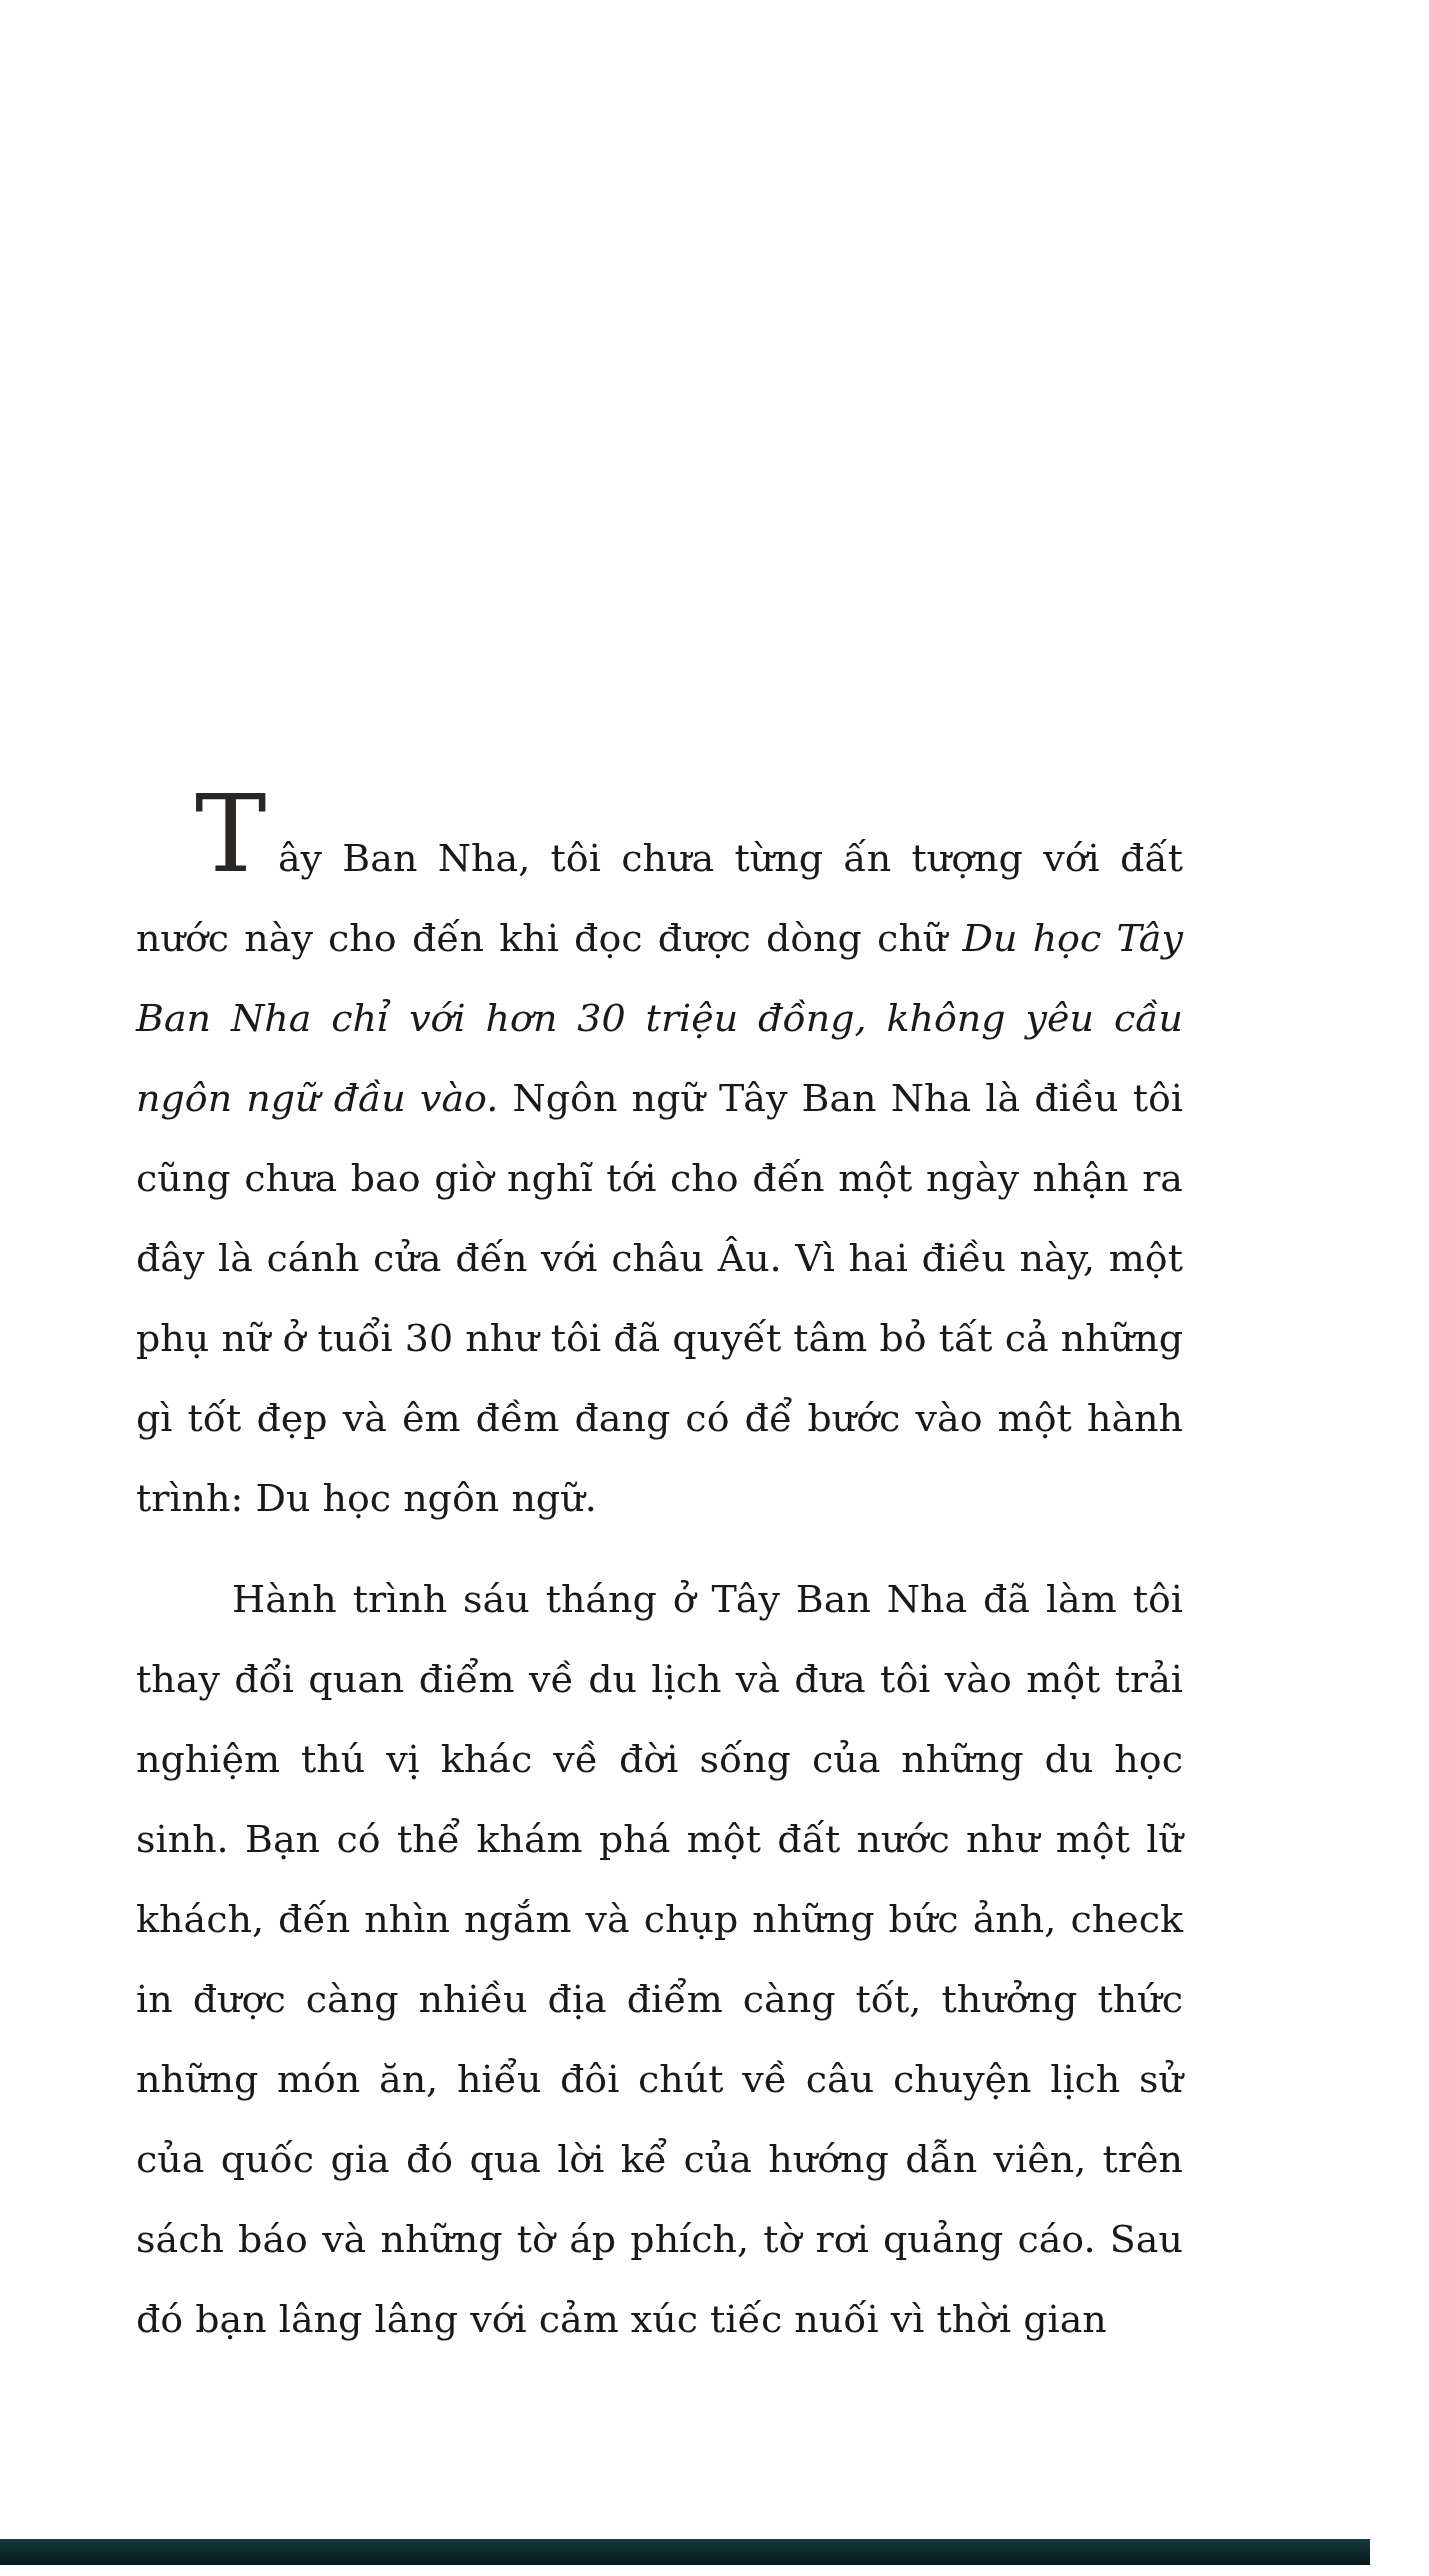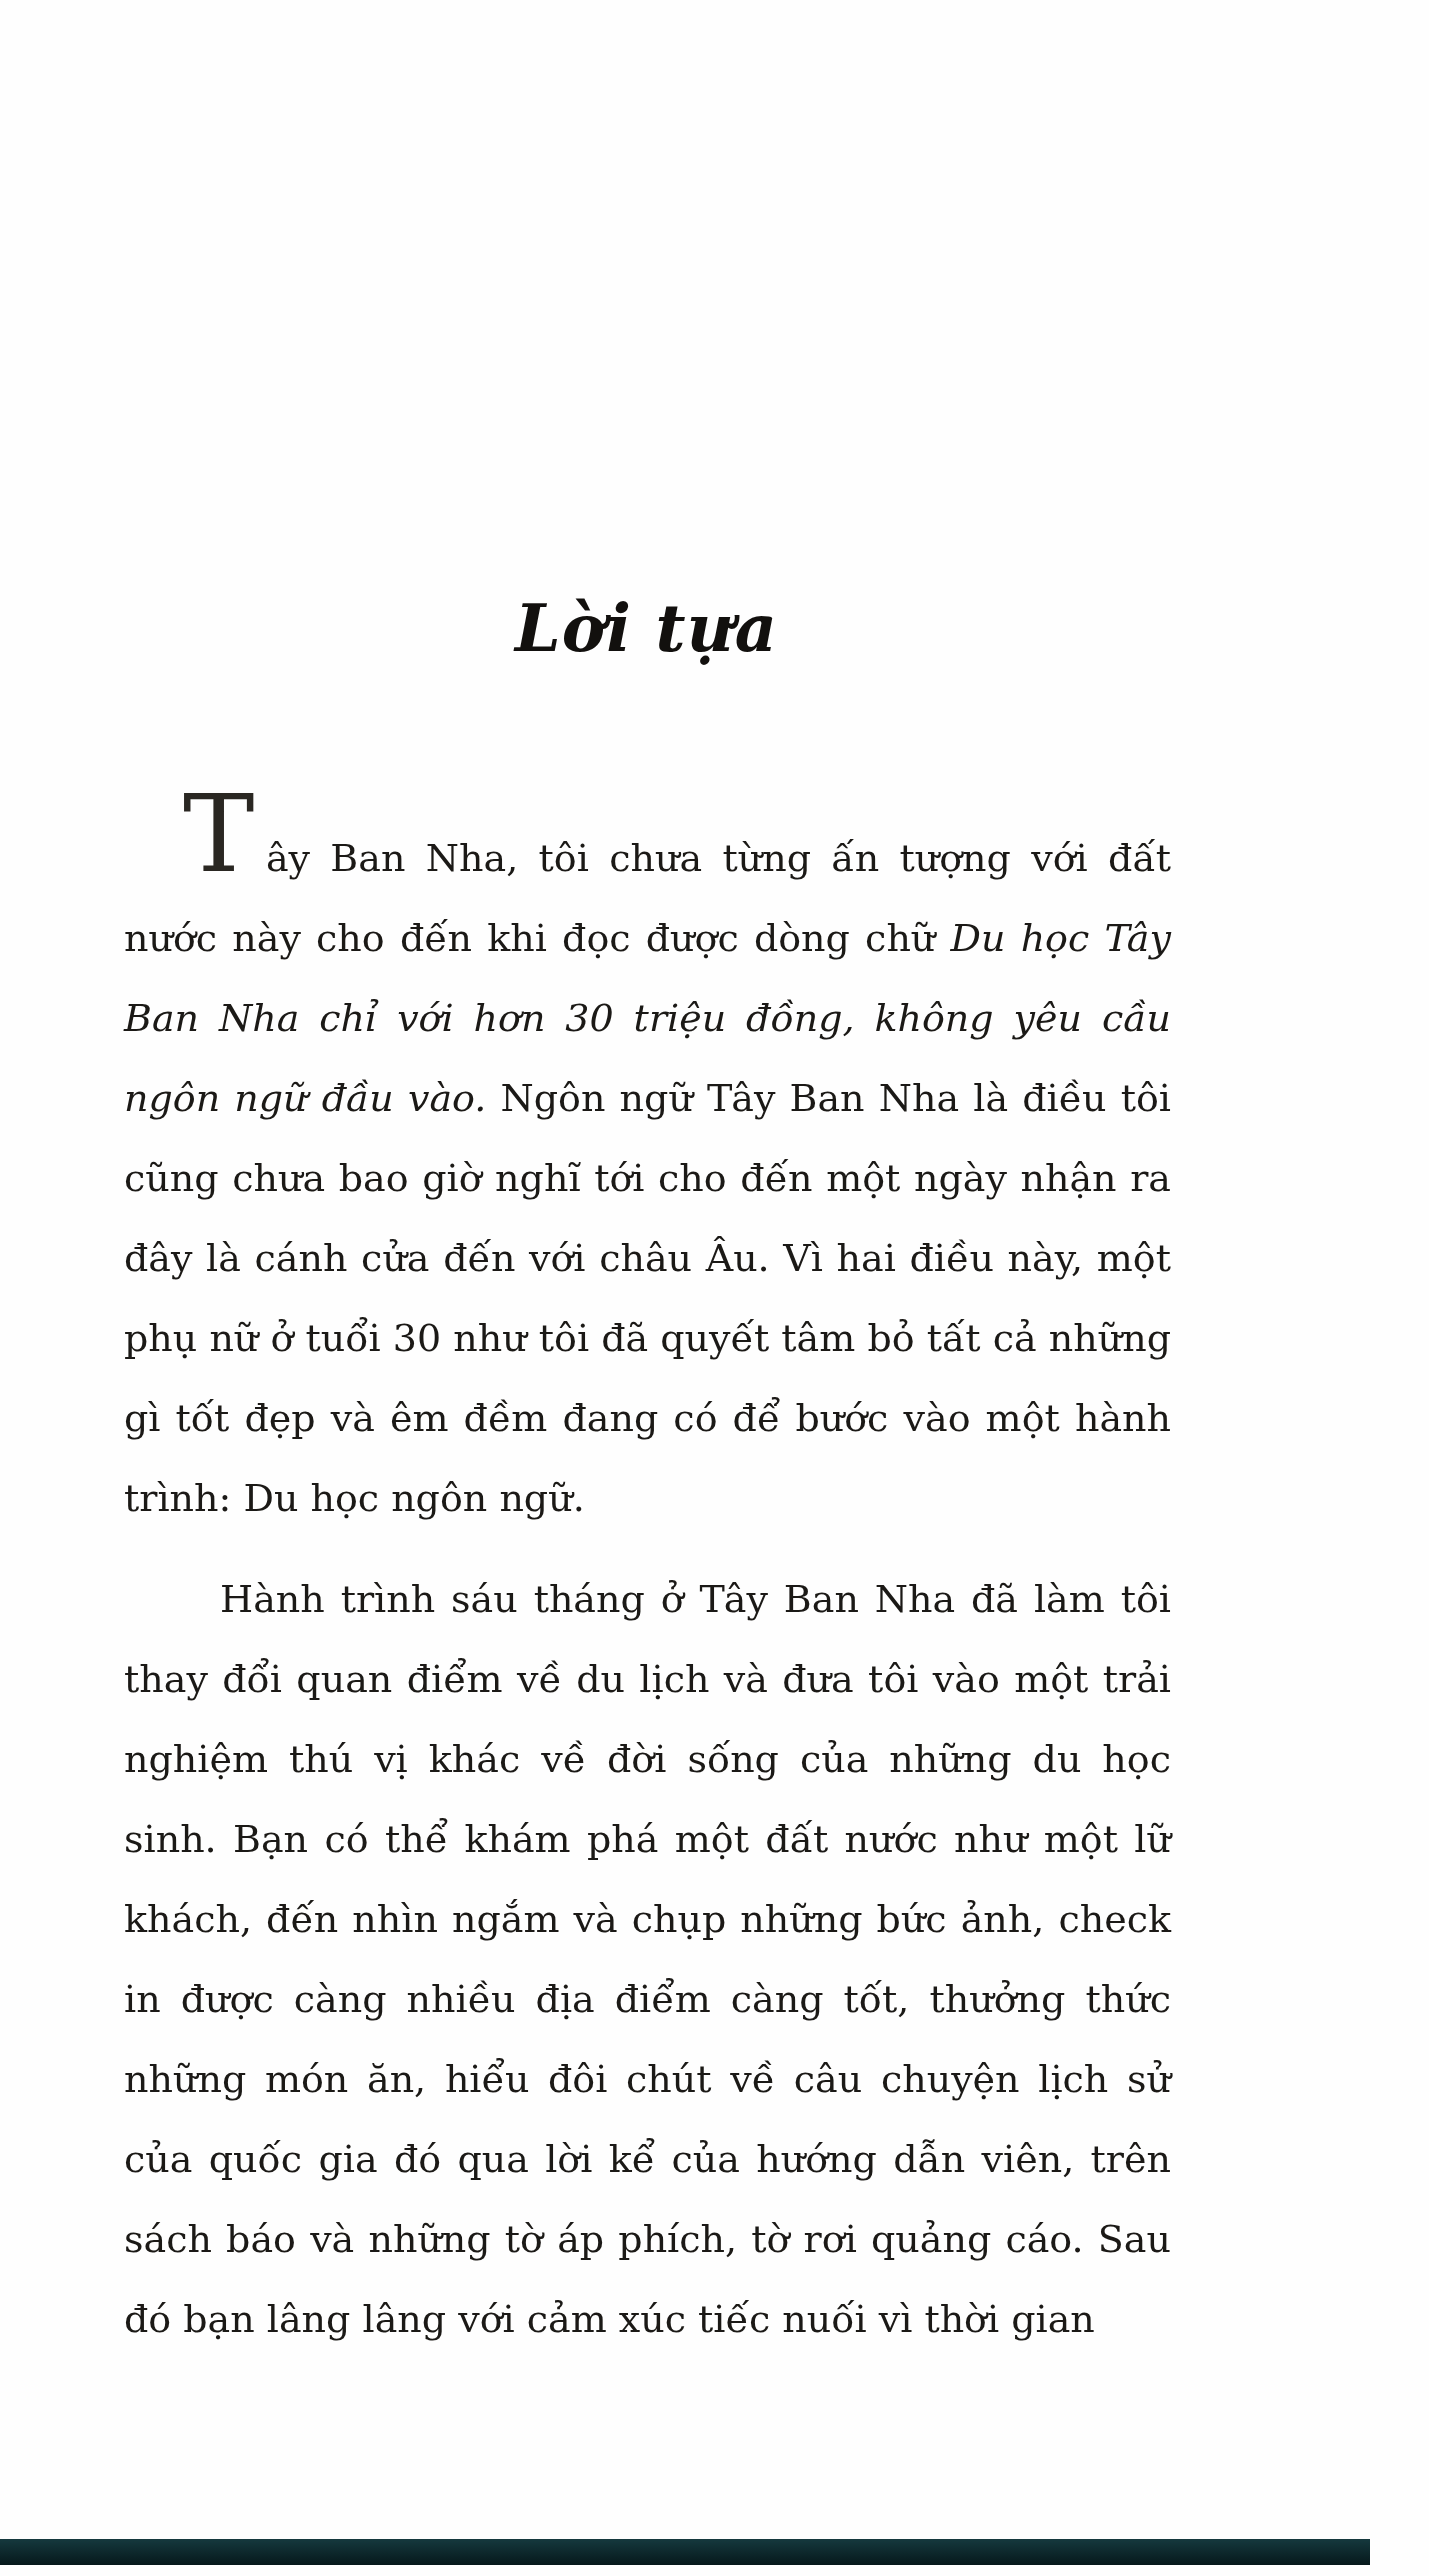--- a/index.html
+++ b/index.html
@@ -21,21 +21,21 @@
     width: 1045px;
     text-align: center;
     font-size: 65px;
     font-weight: bold;
     font-style: italic;
     letter-spacing: 1px;
     color: #12100e;
   }
   .body-text {
     position: absolute;
-    top: 818px; left: 124px;
+    top: 818px; left: 136px;
     width: 1047px;
   }
   .para {
     font-size: 38px;
     line-height: 80px;
     text-align: justify;
     color: #1b1916;
   }
   .para + .para {
     margin-top: 21px;
@@ -55,20 +55,19 @@
     position: absolute;
     left: 0; bottom: 11.5px;
     width: 1370px; height: 26px;
     background: linear-gradient(to bottom, #15393e, #06181b);
   }
 </style>
 </head>
 <body>
 
 <div class="page">
-  <h1 class="title">Lời tựa</h1>
   <div class="body-text" id="paragraphs">
       <p class="para"><span class="dropcap">T</span><span class="normal">ây Ban Nha, tôi chưa từng ấn tượng với đất nước này cho đến khi đọc được dòng chữ </span><span class="italic">Du học Tây Ban Nha chỉ với hơn 30 triệu đồng, không yêu cầu ngôn ngữ đầu vào.</span><span class="normal"> Ngôn ngữ Tây Ban Nha là điều tôi cũng chưa bao giờ nghĩ tới cho đến một ngày nhận ra đây là cánh cửa đến với châu Âu. Vì hai điều này, một phụ nữ ở tuổi 30 như tôi đã quyết tâm bỏ tất cả những gì tốt đẹp và êm đềm đang có để bước vào một hành trình: Du học ngôn ngữ.</span></p>
       <p class="para"><span class="normal">Hành trình sáu tháng ở Tây Ban Nha đã làm tôi thay đổi quan điểm về du lịch và đưa tôi vào một trải nghiệm thú vị khác về đời sống của những du học sinh. Bạn có thể khám phá một đất nước như một lữ khách, đến nhìn ngắm và chụp những bức ảnh, check in được càng nhiều địa điểm càng tốt, thưởng thức những món ăn, hiểu đôi chút về câu chuyện lịch sử của quốc gia đó qua lời kể của hướng dẫn viên, trên sách báo và những tờ áp phích, tờ rơi quảng cáo. Sau đó bạn lâng lâng với cảm xúc tiếc nuối vì thời gian</span></p>
     </div>
   <div class="bottom-bar"></div>
 </div>
 
 
 </body></html>

